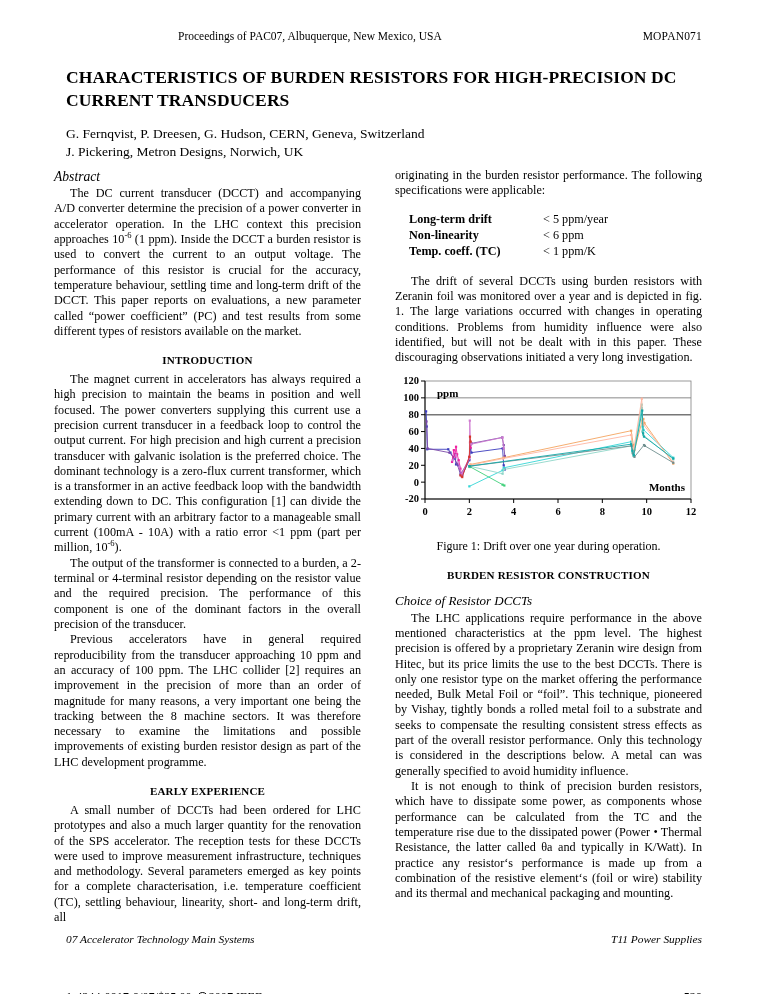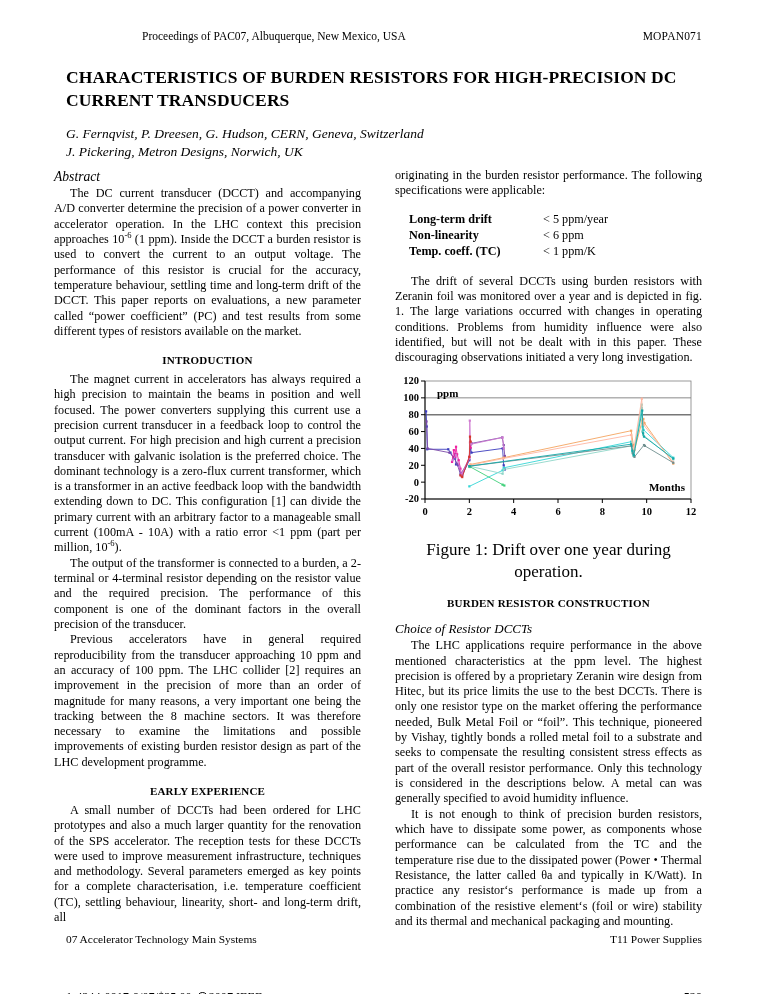--- a/index.html
+++ b/index.html
@@ -29,21 +29,21 @@
     position: absolute;
     left: 66px;
     top: 30px;
     width: 636px;
     display: flex;
     justify-content: space-between;
     align-items: baseline;
     font-size: 11.5px;
   }
   .runhead .proc {
-    margin-left: 76px;
+    margin-left: 112px;
   }
   .runhead .code {
     letter-spacing: 0.2px;
   }
 
   
   .titleblock {
     position: absolute;
     left: 66px;
     top: 66px;
@@ -53,21 +53,20 @@
     font-size: 17.5px;
     font-weight: bold;
     line-height: 1.30;
     letter-spacing: 0.1px;
     margin: 0;
   }
   .authors {
     margin-top: 13px;
     font-size: 13.5px;
     line-height: 1.36;
-    font-style: italic;
   }
   .authors div { white-space: nowrap; }
 
   
   .col {
     position: absolute;
     top: 168px;
     width: 307px;
     font-size: 12.2px;
     line-height: 1.255;
@@ -127,36 +126,36 @@
     margin: 8px 0 0 0;
   }
   .chart-wrap {
     position: relative;
     width: 307px;
     height: 160px;
   }
   .chart-svg { display: block; }
   .figcaption {
     text-align: center;
-    font-size: 17px;
+    font-size: 12px;
     margin-top: 6px;
     text-indent: 0;
   }
 
   
   .footer-row {
     position: absolute;
     left: 66px;
     width: 636px;
     display: flex;
     justify-content: space-between;
     align-items: baseline;
     font-size: 11.4px;
   }
-  .footer-top    { top: 933px; }
+  .footer-top    { top: 933px; font-style: italic; }
   .footer-bottom { top: 990px; font-size: 12.2px; gap: 48px; }
   .copy-mark {
     display: inline-block;
     border: 1px solid #000;
     border-radius: 50%;
     width: 9px; height: 9px;
     line-height: 9px;
     font-size: 7.5px;
     text-align: center;
     margin: 0 1px 0 2px;

